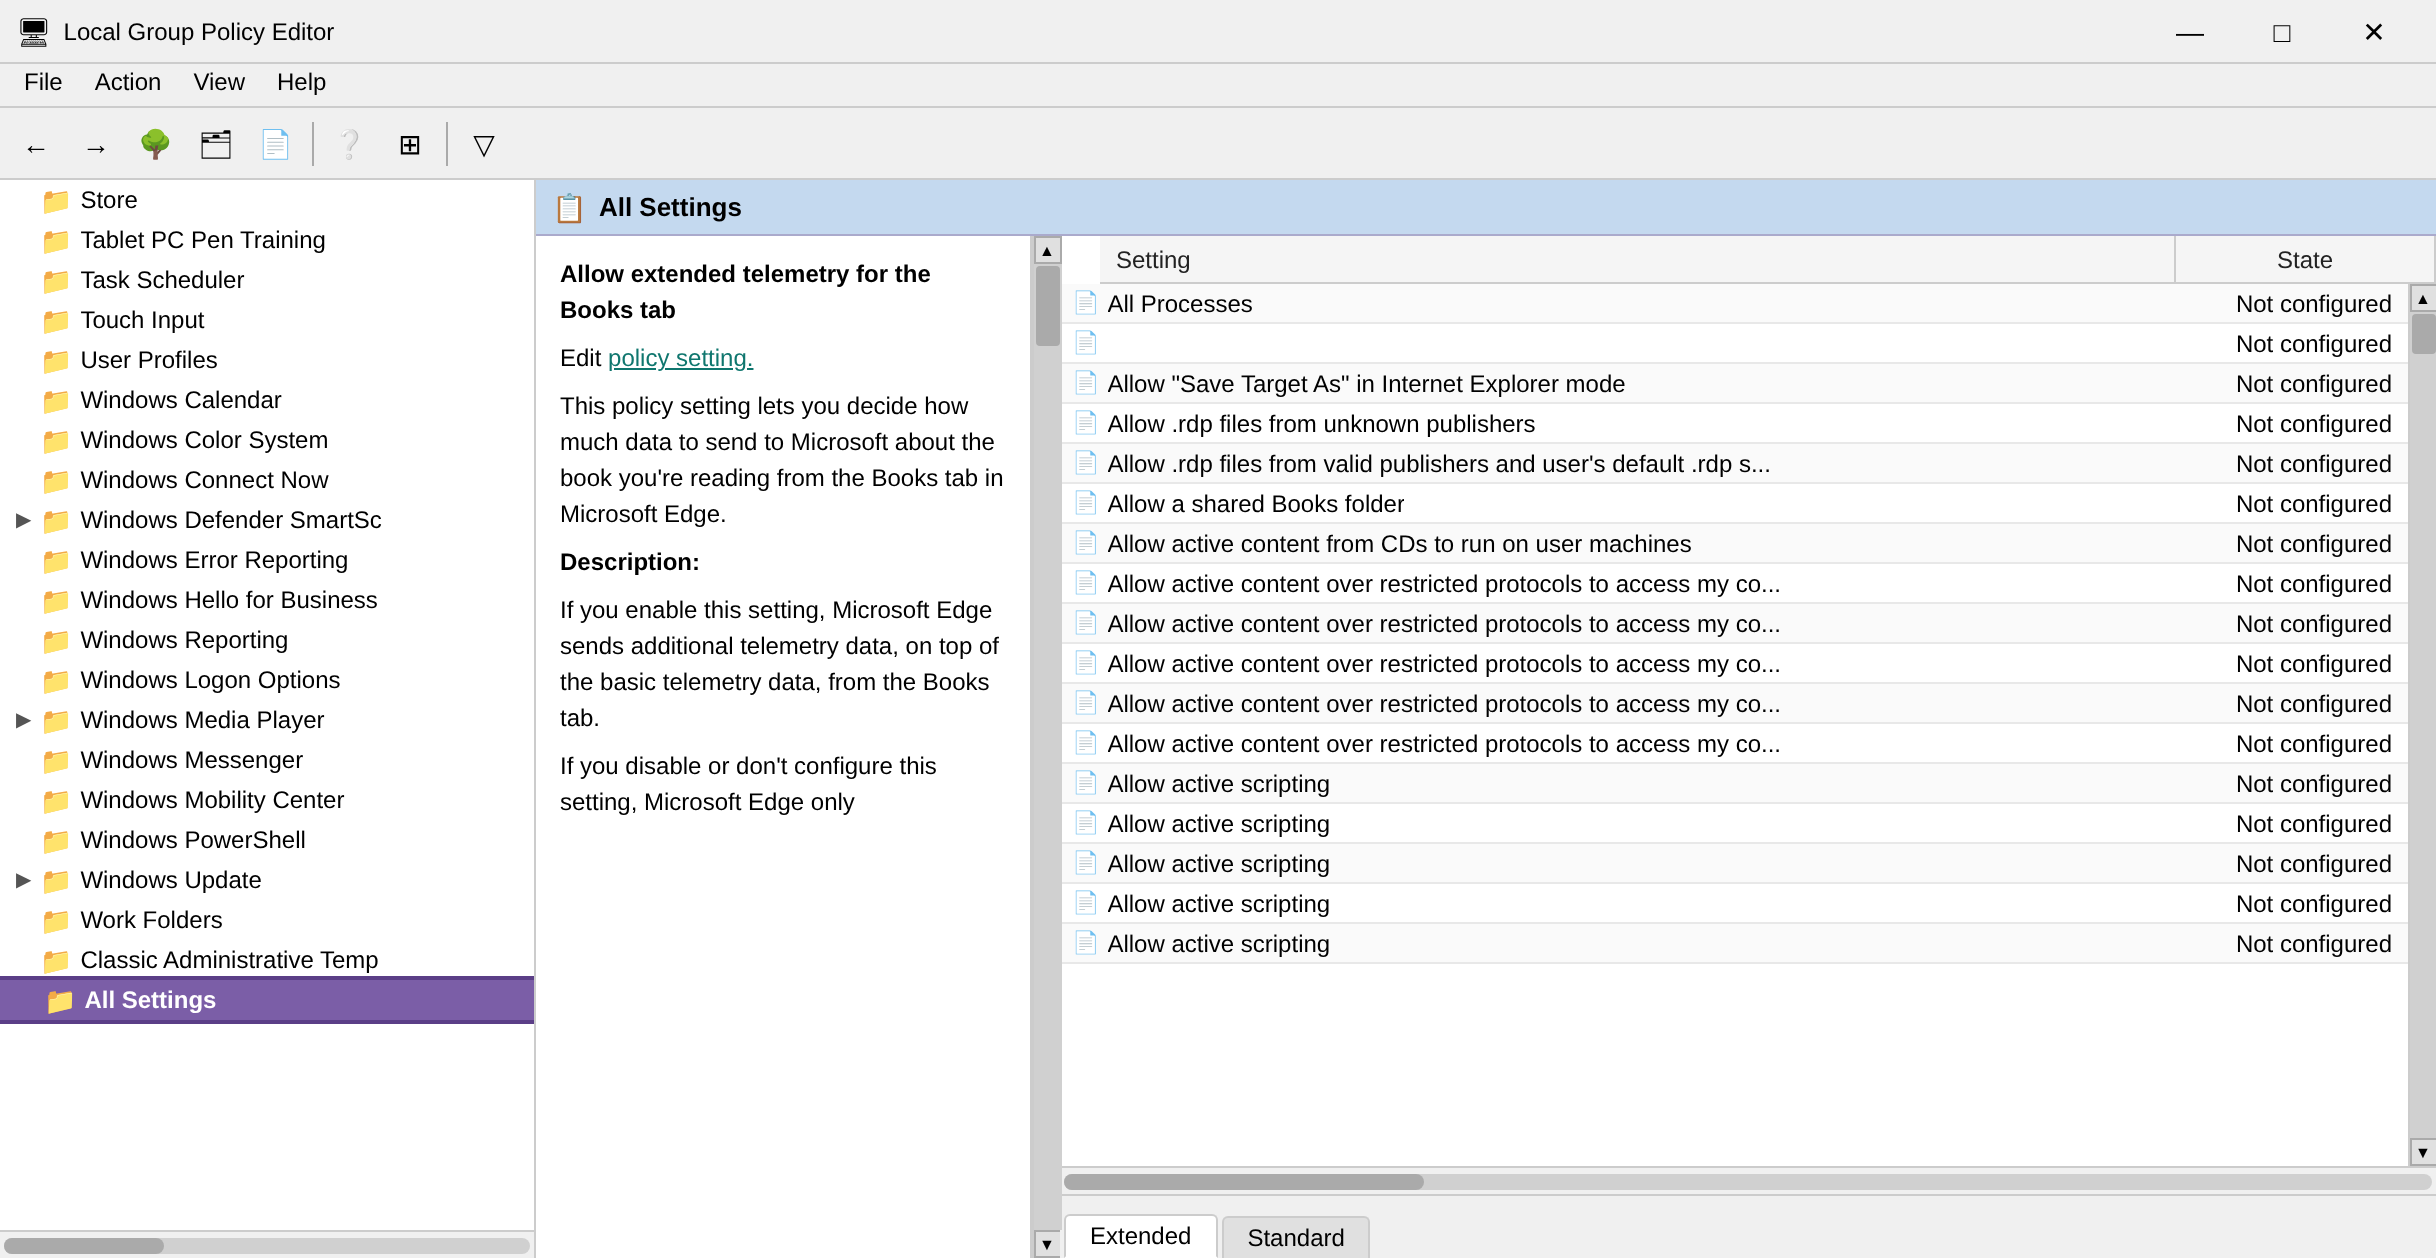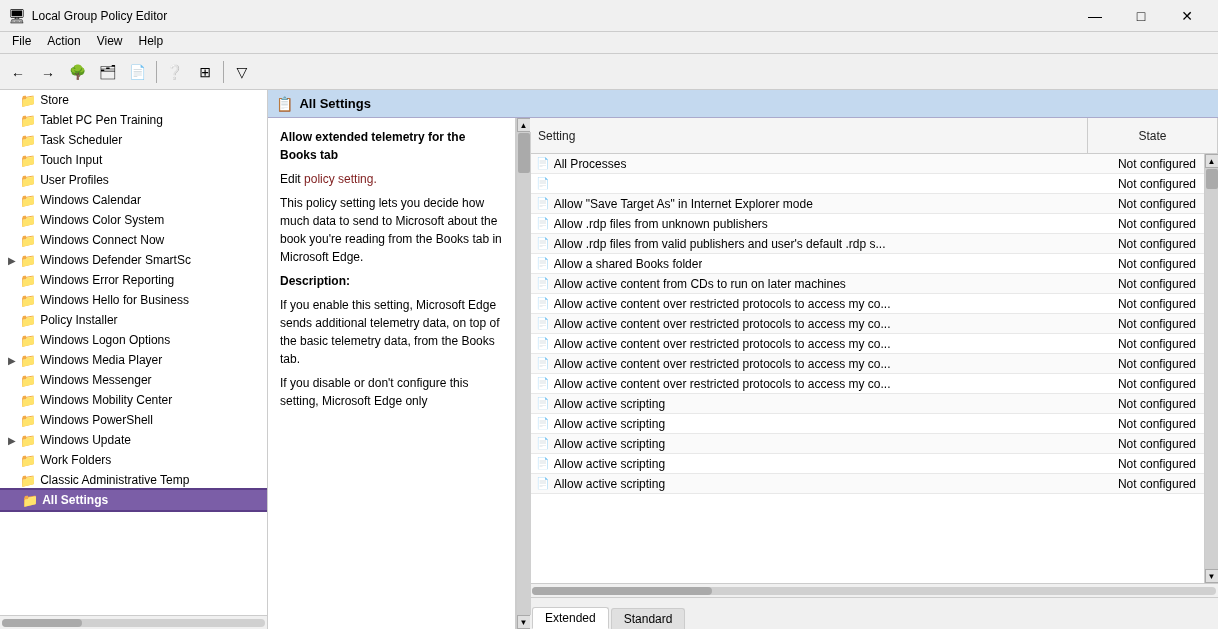--- a/index.html
+++ b/index.html
@@ -105,39 +105,40 @@
     
     .desc-pane {
       width: 248px; min-width: 248px;
       padding: 10px 12px;
       overflow-y: auto;
       border-right: 1px solid #ccc;
       background: #fff;
       font-size: 12px; line-height: 1.5;
     }
     .desc-pane h3 { font-size: 12px; font-weight: bold; margin-bottom: 6px; }
-    .desc-pane a { color: #7f1d1d; cursor: pointer; }
+    .desc-pane a { color: #0f766e; text-decoration: underline; cursor: pointer; }
     .desc-pane .label { font-weight: bold; margin-top: 8px; }
     .desc-pane p { margin-bottom: 6px; }
     .desc-scrollbar {
       width: 14px; background: #f0f0f0; border-left: 1px solid #ccc;
       display: flex; flex-direction: column; align-items: center;
     }
     .desc-scrollbar-btn { width: 14px; height: 14px; font-size: 8px; text-align: center; line-height: 14px; cursor: pointer; background: #e0e0e0; border: 1px solid #aaa; }
     .desc-scrollbar-track { flex: 1; width: 14px; background: #d0d0d0; position: relative; }
     .desc-scrollbar-thumb { width: 12px; height: 40px; background: #aaa; border-radius: 2px; margin: 1px auto; }
 
     
     .table-pane {
       flex: 1; display: flex; flex-direction: column; overflow: hidden;
     }
     .table-header {
       display: flex; background: #f5f5f5;
-      border-bottom: 1px solid #ccc; height: 36px;
+      border-bottom: 1px solid #ccc; height: 24px;
       align-items: center;
+      margin-left: 20px;
     }
     .th {
       font-size: 12px; font-weight: normal; color: #222;
       padding: 0 8px; height: 100%; display: flex; align-items: center;
       border-right: 1px solid #ccc;
     }
     .th-setting { flex: 1; }
     .th-state { width: 130px; justify-content: center; }
 
     .table-body { flex: 1; overflow-y: auto; background: white; }
@@ -279,21 +280,21 @@
       <span>Windows Error Reporting</span>
     </div>
     <div class="tree-item">
       <span class="expand-arrow"></span>
       <span class="folder-icon">📁</span>
       <span>Windows Hello for Business</span>
     </div>
     <div class="tree-item">
       <span class="expand-arrow"></span>
       <span class="folder-icon">📁</span>
-      <span>Policy Installer</span>
+      <span>Windows Reporting</span>
     </div>
     <div class="tree-item">
       <span class="expand-arrow"></span>
       <span class="folder-icon">📁</span>
       <span>Windows Logon Options</span>
     </div>
     <div class="tree-item">
       <span class="expand-arrow">▶</span>
       <span class="folder-icon">📁</span>
       <span>Windows Media Player</span>
@@ -421,21 +422,21 @@
               <div class="table-row">
       <div class="td-setting">
         <span class="row-icon">📄</span>
         <span class="td-setting-text">Allow a shared Books folder</span>
       </div>
       <div class="td-state">Not configured</div>
     </div>
               <div class="table-row">
       <div class="td-setting">
         <span class="row-icon">📄</span>
-        <span class="td-setting-text">Allow active content from CDs to run on later machines</span>
+        <span class="td-setting-text">Allow active content from CDs to run on user machines</span>
       </div>
       <div class="td-state">Not configured</div>
     </div>
               <div class="table-row">
       <div class="td-setting">
         <span class="row-icon">📄</span>
         <span class="td-setting-text">Allow active content over restricted protocols to access my co...</span>
       </div>
       <div class="td-state">Not configured</div>
     </div>

